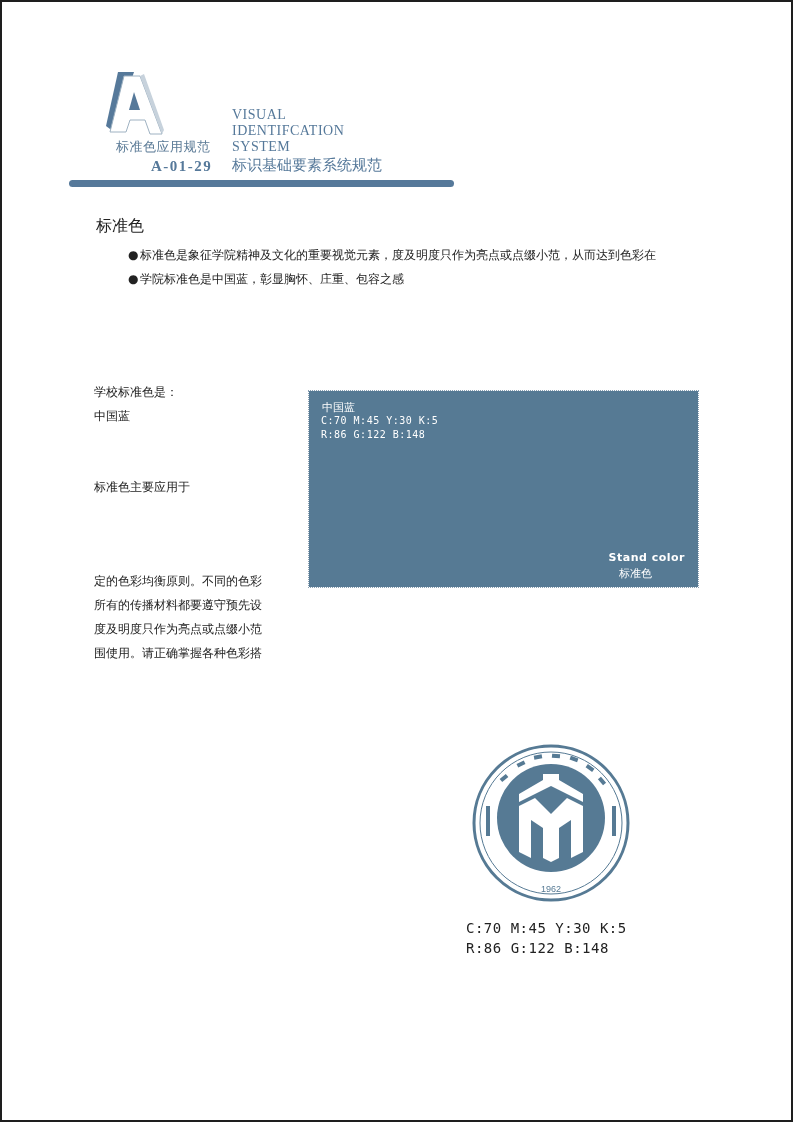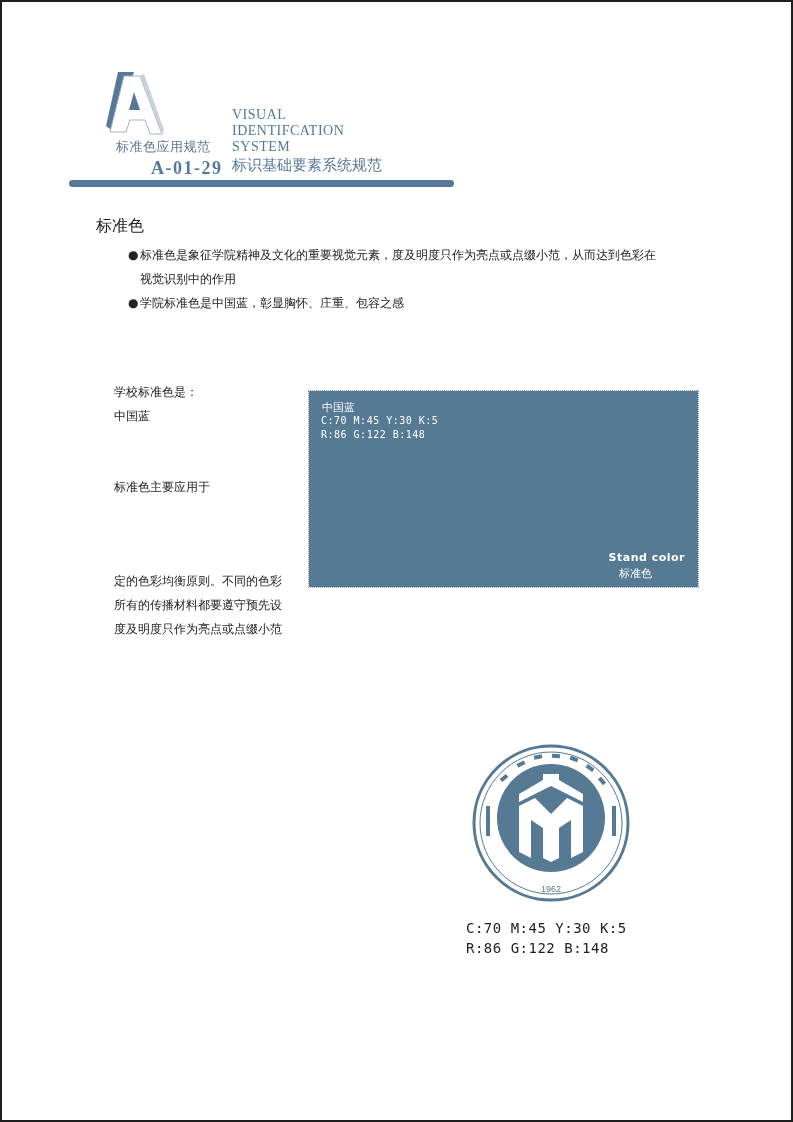--- a/index.html
+++ b/index.html
@@ -13,21 +13,21 @@
       position: absolute; left: 0; top: 0; width: 789px; height: 1118px;
       border: 2px solid #1e1e1e; border-right-width: 3px; border-bottom-width: 3px;
       box-sizing: content-box;
     }
     .big-a { position: absolute; left: 104px; top: 70px; width: 62px; height: 66px; }
     .sub-title {
       position: absolute; left: 116px; top: 138px; font-size: 13px; color: #5a7a96;
       letter-spacing: 0.5px;
     }
     .code {
-      position: absolute; left: 151px; top: 158px; font-size: 18px; font-weight: bold;
+      position: absolute; left: 151px; top: 158px; font-size: 15px; font-weight: bold;
       color: #56799a; letter-spacing: 1.5px; font-family: "Liberation Serif", serif;
     }
     .vis-en {
       position: absolute; left: 232px; top: 107px; font-family: "Liberation Serif", serif;
       font-size: 14px; line-height: 16px; color: #56799a; letter-spacing: 0.5px;
     }
     .vis-cn {
       position: absolute; left: 232px; top: 156px; font-size: 15px; color: #56799a;
     }
     .header-rule {
@@ -38,21 +38,21 @@
       position: absolute; left: 96px; top: 216px; font-size: 16px; color: #222;
     }
     .bullets {
       position: absolute; left: 128px; top: 243px; font-size: 12px; line-height: 24px; color: #222;
       width: 560px;
     }
     .bullets .b { display: flex; }
     .bullets .dot { width: 12px; flex: none; }
     .bullets .indent { padding-left: 12px; }
     .left-text {
-      position: absolute; left: 94px; font-size: 12px; line-height: 24px; color: #222; margin-left: 20px;
+      position: absolute; left: 94px; font-size: 12px; line-height: 24px; color: #222;
     }
     .swatch {
       position: absolute; left: 309px; top: 391px; width: 389px; height: 196px;
       background: #567a94; outline: 1px dotted #8aa0b3; outline-offset: 0;
     }
     .sw-name { position: absolute; left: 13px; top: 9px; font-size: 11px; color: #ffffff; }
     .sw-cmyk, .sw-rgb {
       position: absolute; left: 12px; font-size: 10px; color: #ffffff;
       font-family: "DejaVu Sans Mono", "Liberation Mono", monospace; letter-spacing: 0.5px;
     }
@@ -93,38 +93,38 @@
 </div>
 <div class="vis-cn">标识基础要素系统规范</div>
 <div class="header-rule"></div>
 
 <div class="section-title">标准色</div>
 <div class="bullets">
   <div class="b">
     <span class="dot">●</span>
     <span>标准色是象征学院精神及文化的重要视觉元素，度及明度只作为亮点或点缀小范，从而达到色彩在</span>
   </div>
-  <div class="indent">视觉识别中的作用</div>
   <div class="b">
     <span class="dot">●</span>
     <span>学院标准色是中国蓝，彰显胸怀、庄重、包容之感</span>
   </div>
 </div>
 
 <div class="left-text" style="top:380px;">
   <div>学校标准色是：</div>
   <div>中国蓝</div>
 </div>
 <div class="left-text" style="top:475px;">
   <div>标准色主要应用于</div>
 </div>
 <div class="left-text" style="top:569px;">
   <div>定的色彩均衡原则。不同的色彩</div>
   <div>所有的传播材料都要遵守预先设</div>
   <div>度及明度只作为亮点或点缀小范</div>
+  <div>围使用。请正确掌握各种色彩搭</div>
 </div>
 
 <div class="swatch">
   <div class="sw-name">中国蓝</div>
   <div class="sw-cmyk">C:70 M:45 Y:30 K:5</div>
   <div class="sw-rgb">R:86 G:122 B:148</div>
   <div class="sw-en">Stand color</div>
   <div class="sw-cn">标准色</div>
 </div>
 

